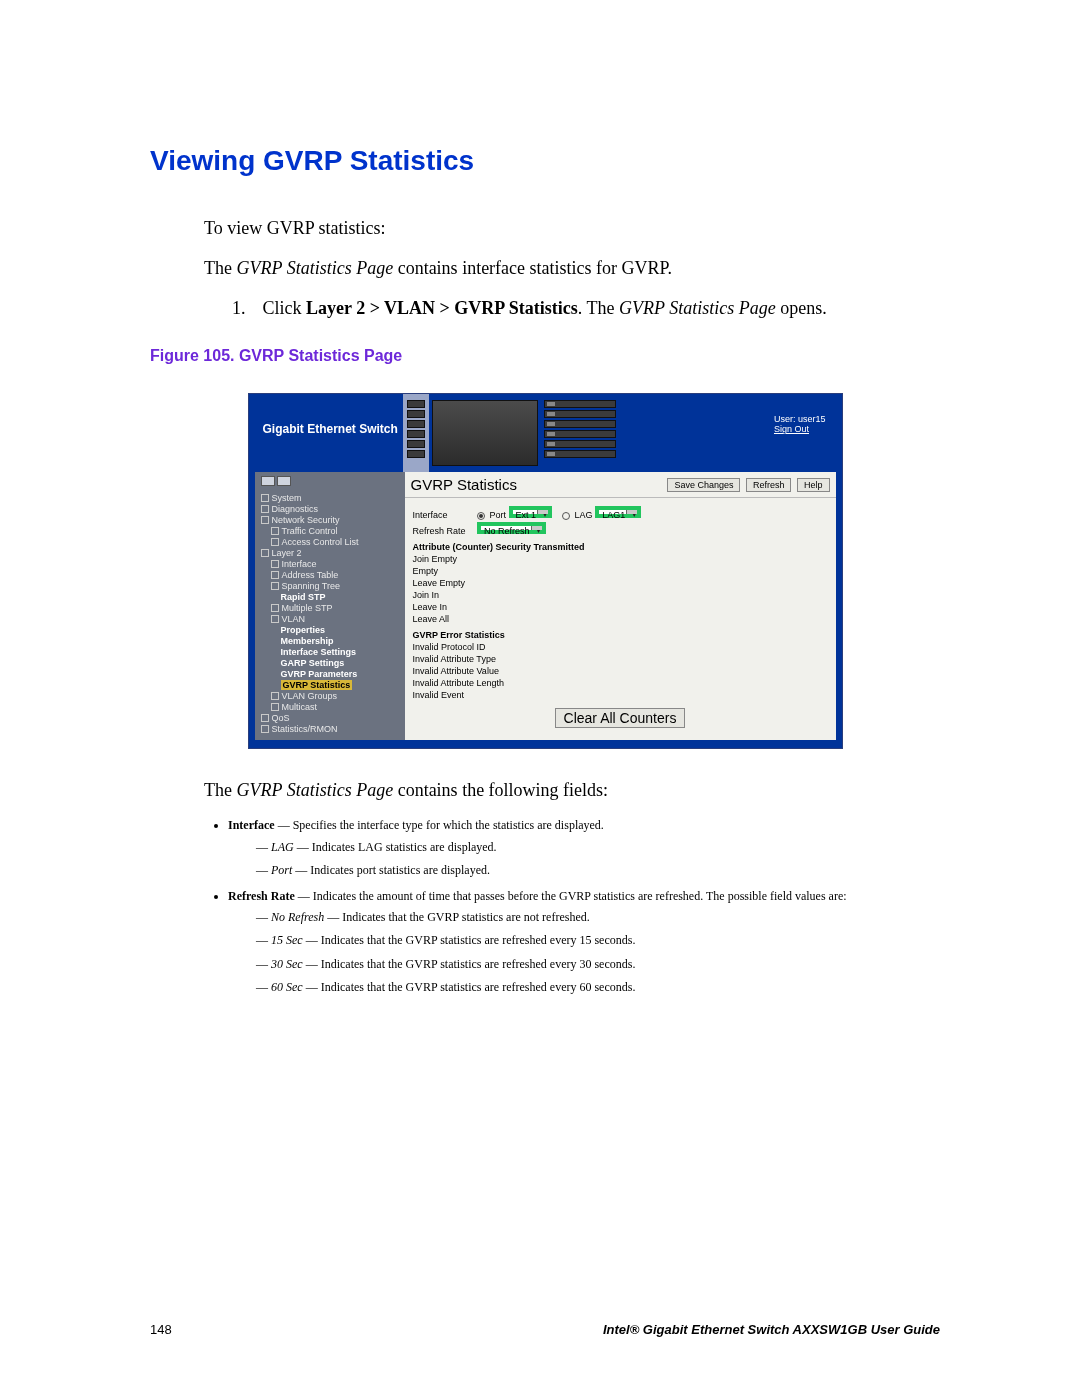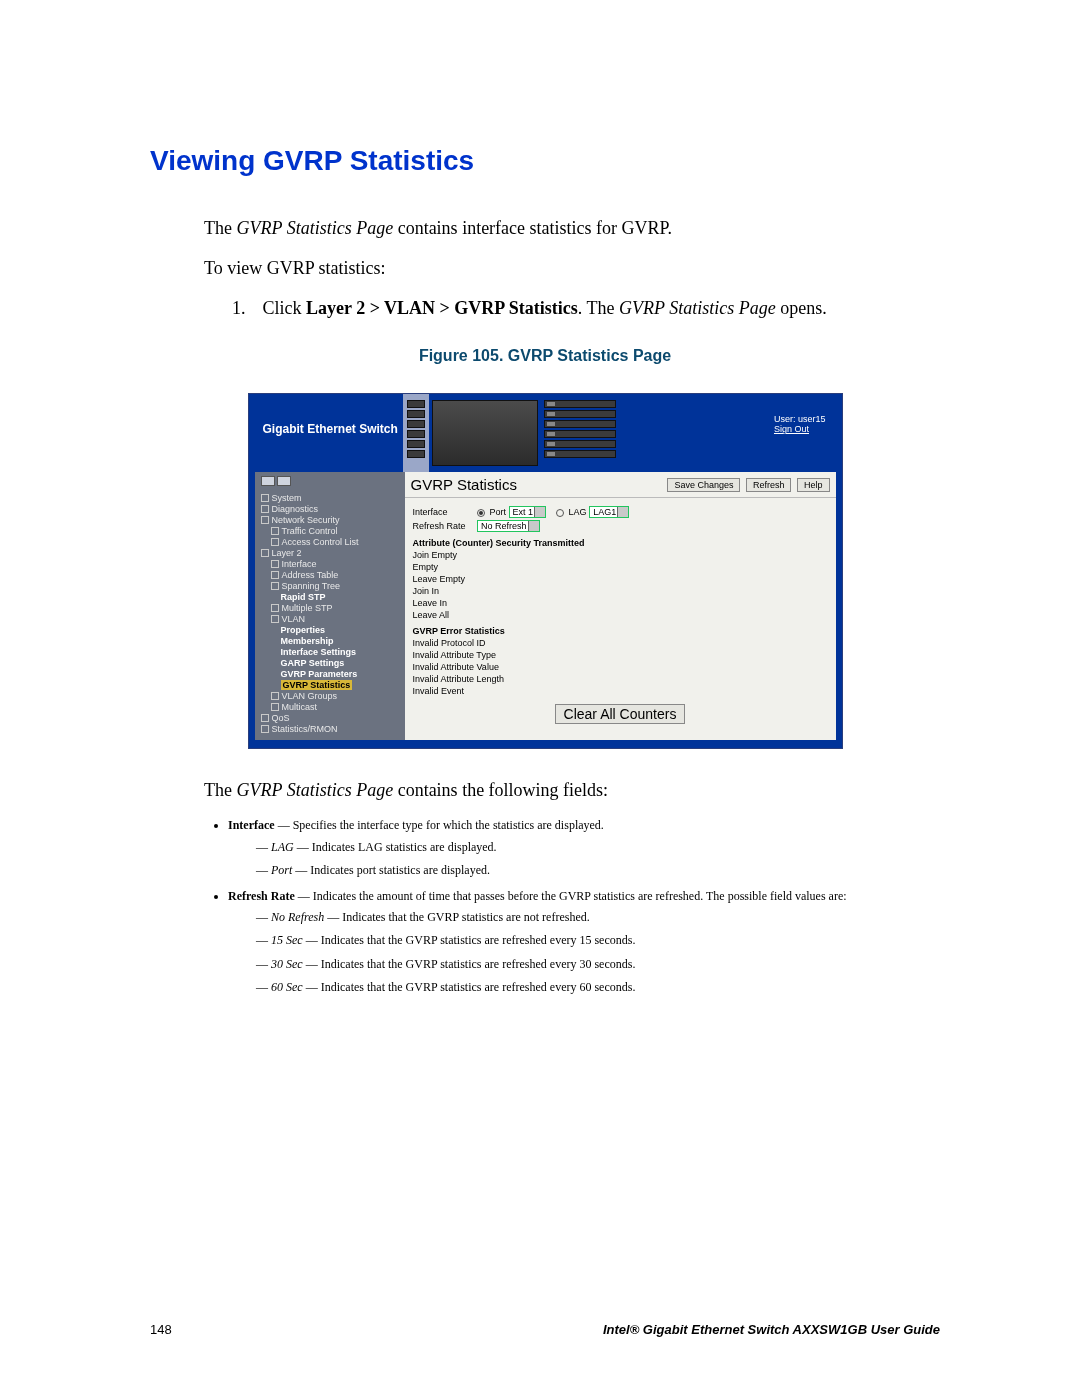--- a/index.html
+++ b/index.html
@@ -20,24 +20,23 @@
     margin-bottom: 38px;
   }
   .body-text { font-size: 18px; line-height: 1.45; margin-left: 54px; }
   .para     { margin-bottom: 14px; }
   .ol1      { margin-left: 28px; margin-bottom: 26px; }
   .ol1 .num { display:inline-block; width:26px; }
   .bold     { font-weight: bold; }
   .italic   { font-style: italic; }
   .fig-caption {
     font-family: Arial, Helvetica, sans-serif;
-    color: #0c4a6e;
+    color: #6d28d9;
     font-weight: bold;
     font-size: 16px;
-    text-align: center;
     margin: 18px 0 28px 0;
   }
   
   .figure {
     width: 595px; margin: 0 auto 28px auto;
     border: 1px solid #2a3e7c;
     font-family: Arial, Helvetica, sans-serif;
     font-size: 9px; color:#fff;
   }
   .fig-top {
@@ -89,21 +88,21 @@
   .content-hdr h2{font-size:15px; font-family:Arial,sans-serif; font-weight:normal;}
   .btnrow button{
     font-size:9px; background:#e6e6e0; border:1px solid #888;
     padding:1px 6px; margin-left:3px; cursor:pointer;
   }
   .cbody{ padding:6px 8px 8px 8px; font-size:9px; }
   .row{margin:2px 0;}
   .lbl{display:inline-block; width:62px;}
   .radio{display:inline-block;width:8px;height:8px;border:1px solid #555;border-radius:50%;vertical-align:middle;margin-right:2px;position:relative;}
   .radio.checked::after{content:"";position:absolute;inset:1px;border-radius:50%;background:#333;}
-  .sel{display:inline-block;border:1px solid #22c55e;background:#fff;padding:0 12px 0 3px;position:relative;min-width:34px;height:12px;line-height:11px;}
+  .sel{display:inline-block;border:4px solid #22c55e;background:#fff;padding:0 12px 0 3px;position:relative;min-width:34px;height:12px;line-height:11px;}
   .sel::after{content:"";position:absolute;right:0;top:0;bottom:0;width:10px;background:#c9c9c9;border-left:1px solid #666;}
   .sel::before{content:"▾";position:absolute;right:1px;top:-1px;font-size:8px;color:#222;}
   .subhdr{font-weight:bold;margin-top:6px;}
   .clearbtn{
     display:block;margin:8px auto 2px auto;
     font-size:14px;background:#e6e6e0;border:1px solid #888;padding:1px 8px;cursor:pointer;
   }
 
   
   ul.bul { list-style: disc; margin:6px 0 6px 24px; font-size:12px; }
@@ -118,24 +117,24 @@
     font-family:Arial,Helvetica,sans-serif; font-size:13px;
   }
   .footer .guide{ font-style:italic; font-weight:bold; }
 </style>
 </head>
 <body>
 
 <h1 class="section-title">Viewing GVRP Statistics</h1>
 
 <div class="body-text">
+  <p class="para">To view GVRP statistics:</p>
   <p class="para">
     <span>The </span><span class="italic">GVRP Statistics Page</span><span> contains interface statistics for GVRP.</span>
   </p>
-  <p class="para">To view GVRP statistics:</p>
   <p class="ol1">
     <span class="num">1.</span>
     <span>Click </span><span class="bold">Layer 2 &gt; VLAN &gt; GVRP Statistics</span><span>. The </span><span class="italic">GVRP Statistics Page</span><span> opens.</span>
   </p>
 </div>
 
 <div class="fig-caption">Figure 105. GVRP Statistics Page</div>
 
 <div class="figure">
   <div class="fig-top">

